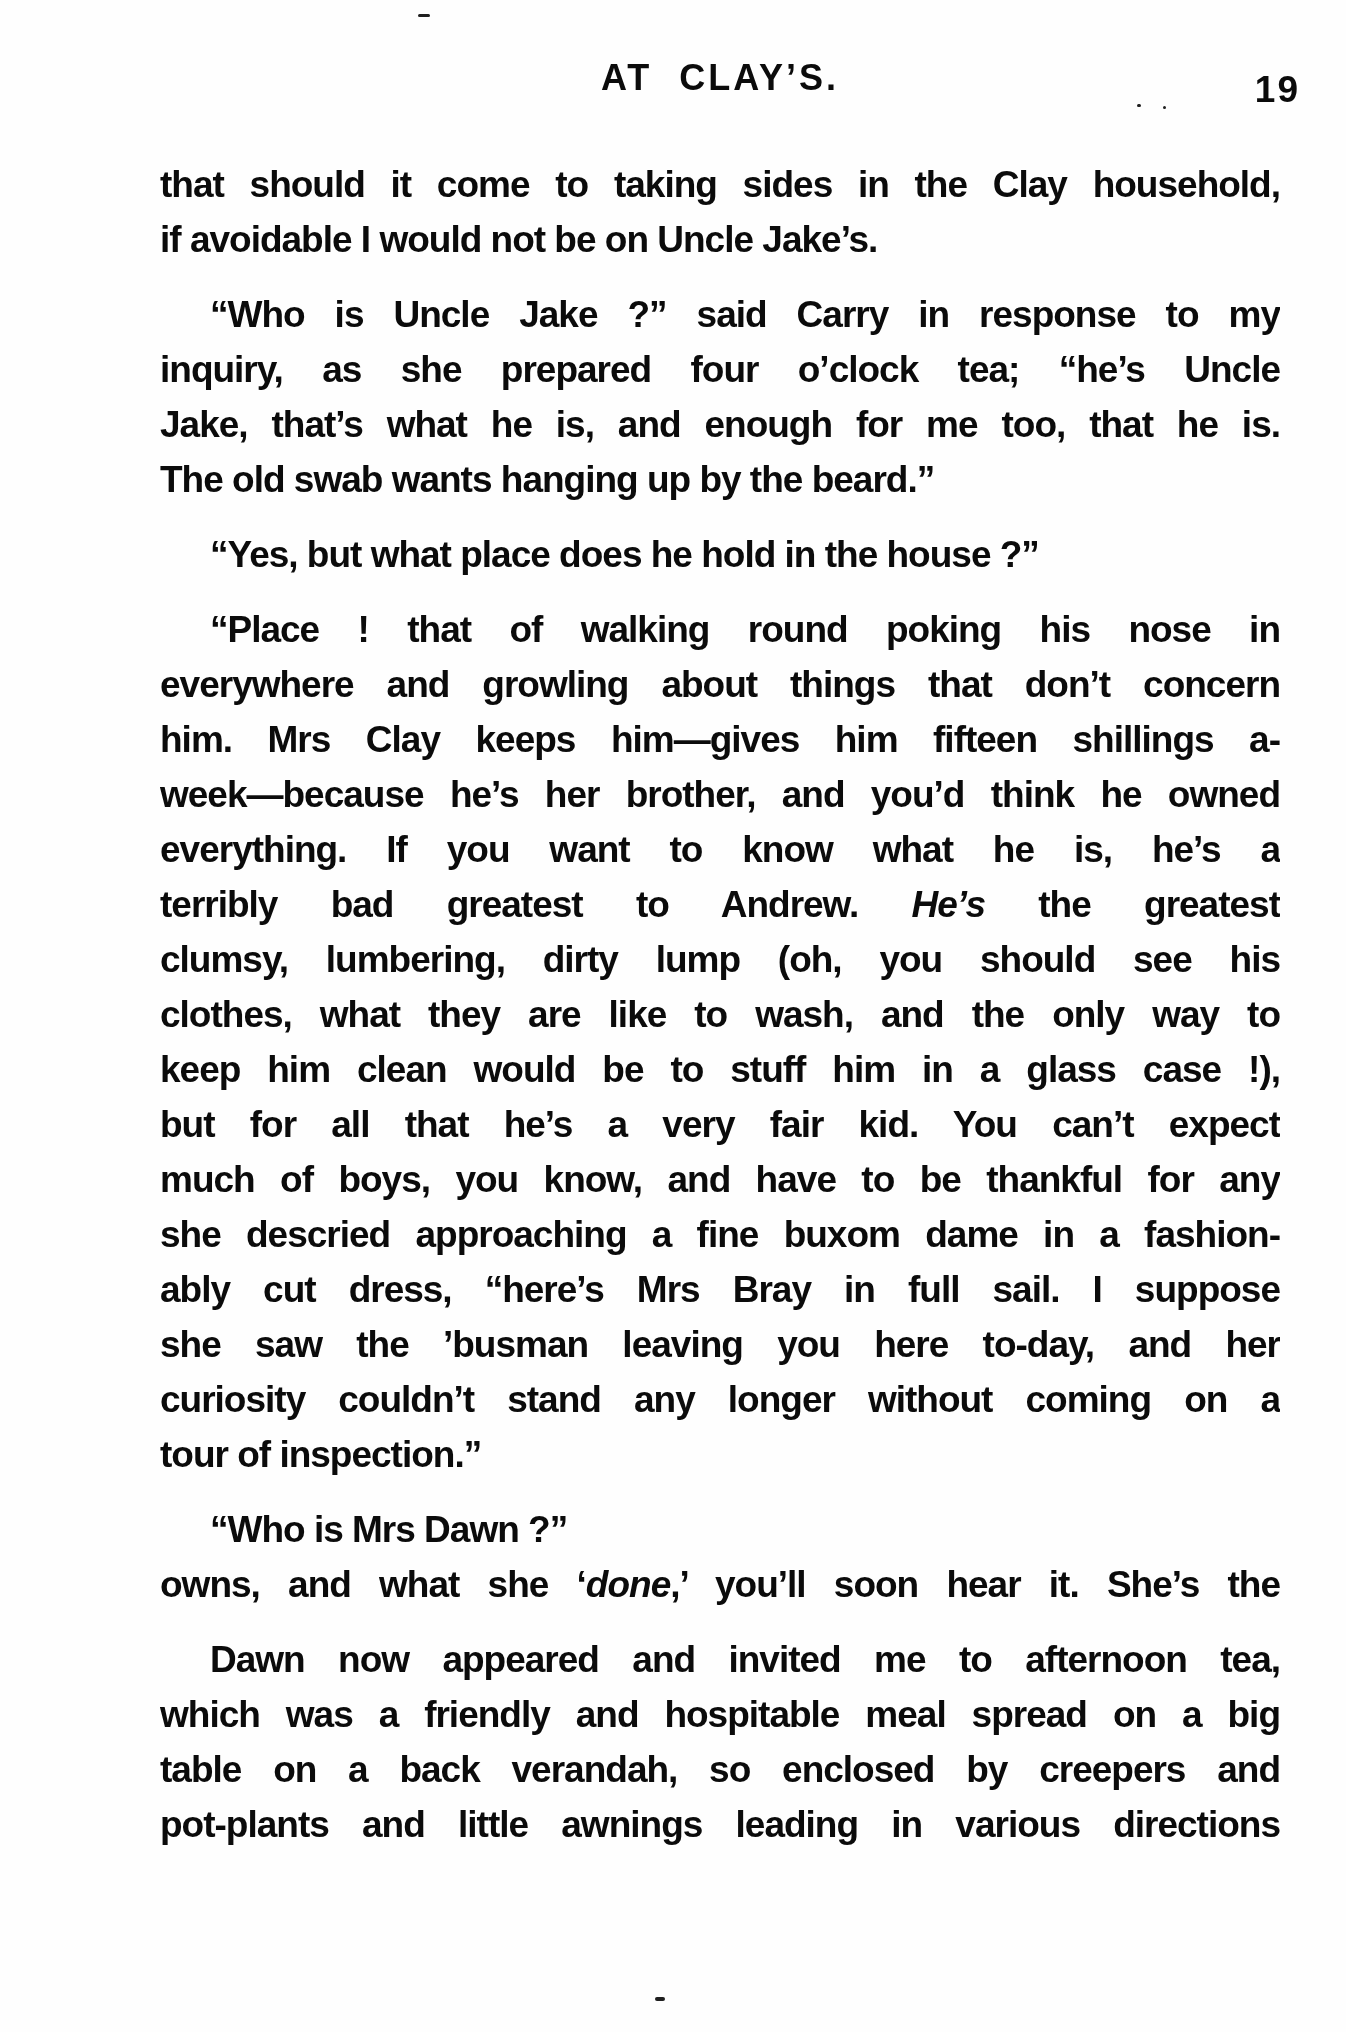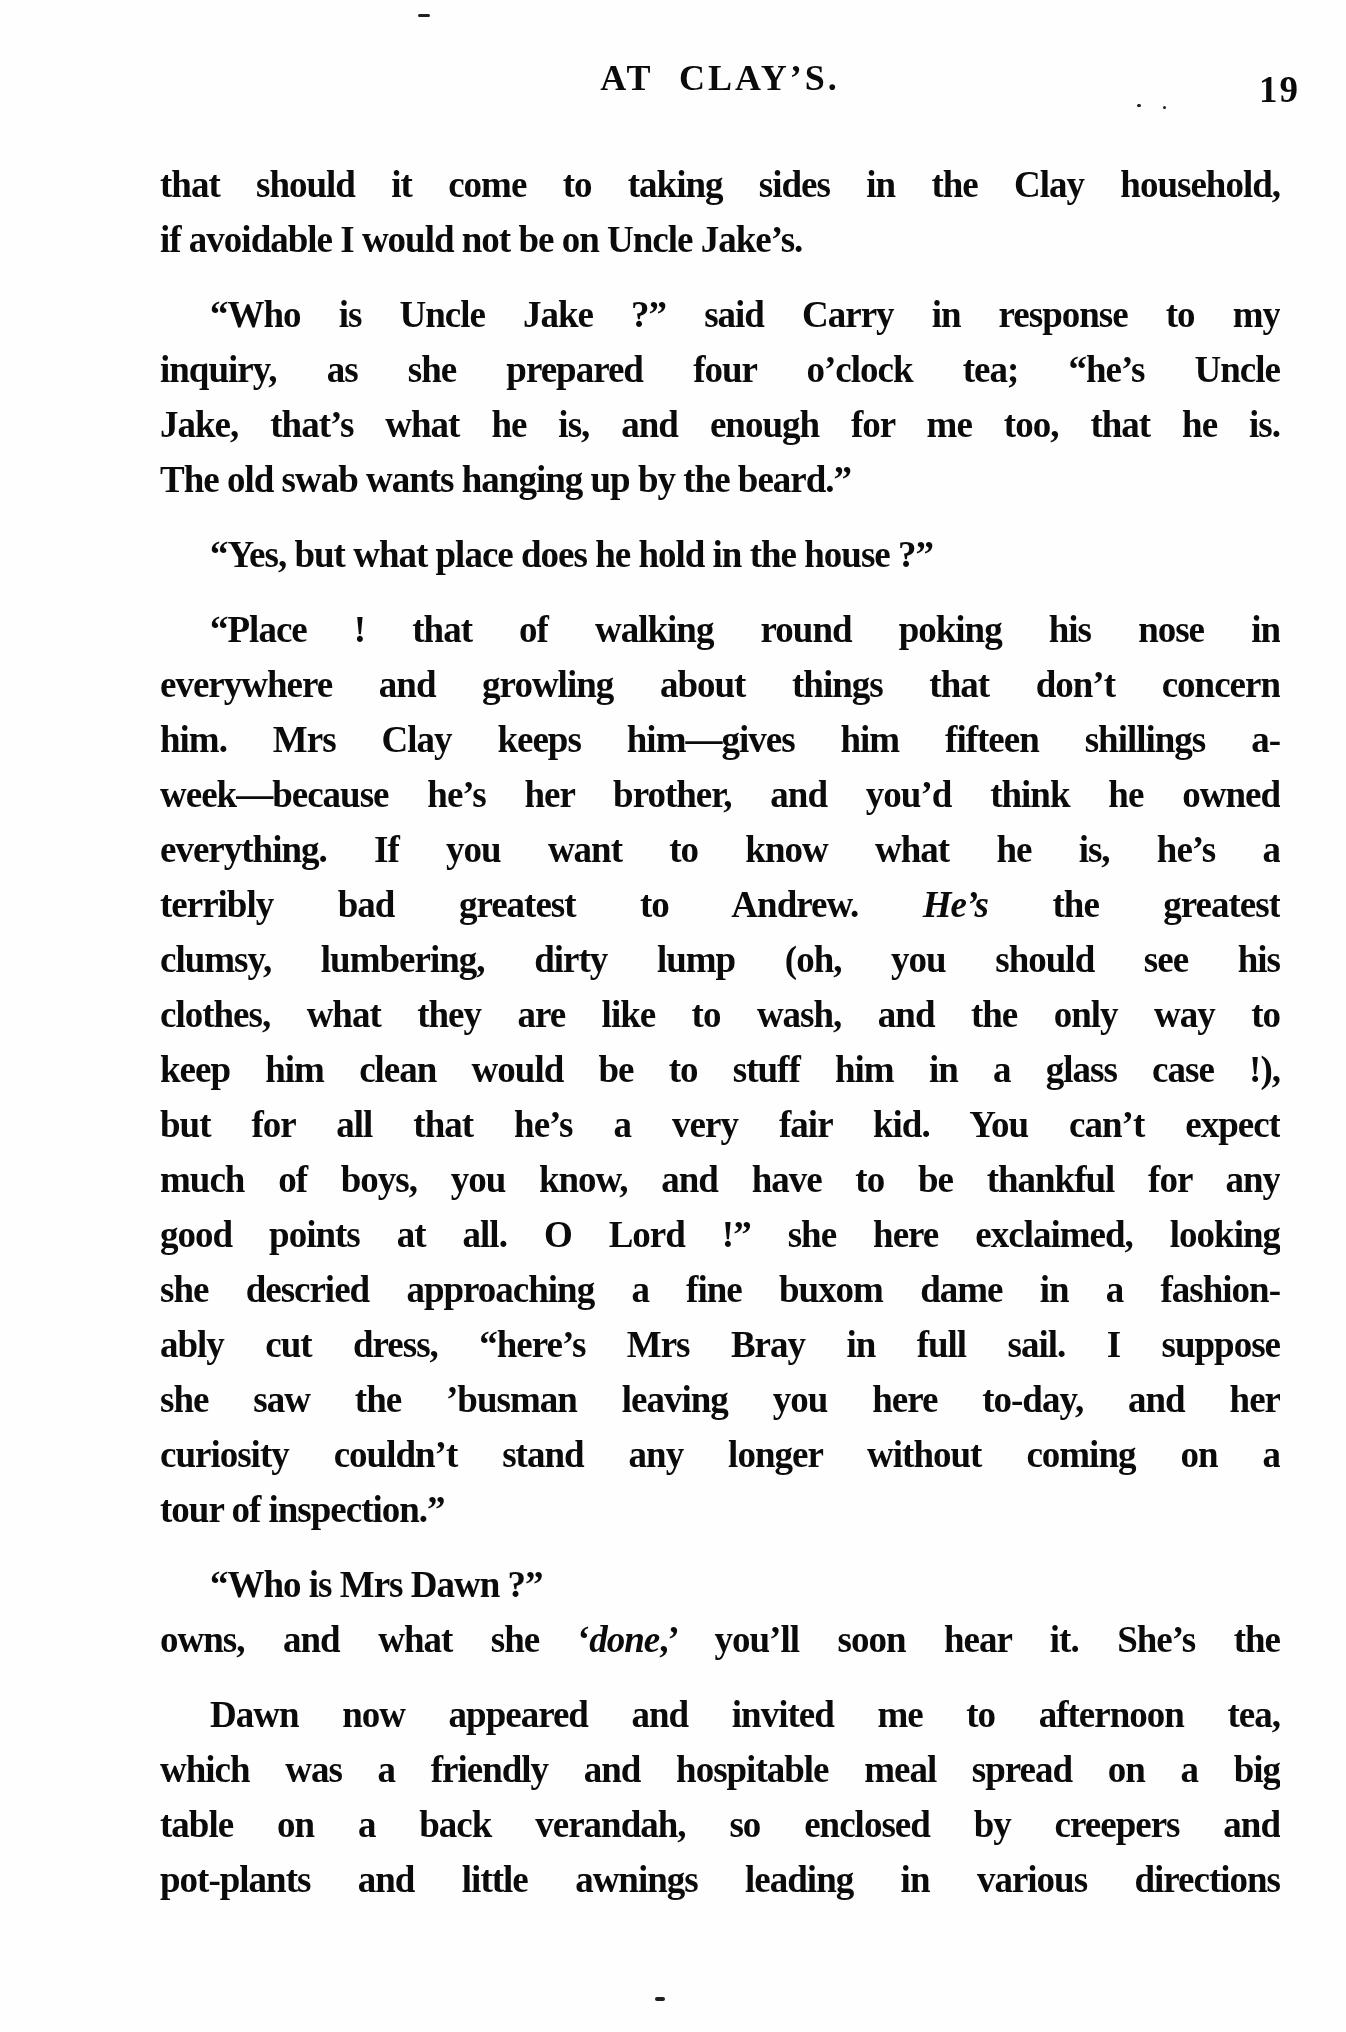--- a/index.html
+++ b/index.html
@@ -9,21 +9,21 @@
     height: 2032px;
     background: #ffffff;
   }
   .page {
     position: absolute;
     inset: 0;
     width: 1346px;
     height: 2032px;
     background: #fefefe;
     overflow: hidden;
-    font-family: Liberation Serif, serif;
+    font-family: Liberation Sans, sans-serif;
     color: #0b0b0b;
   }
   .header-title {
     position: absolute;
     left: 160px;
     width: 1120px;
     top: 56px;
     height: 44px;
     line-height: 44px;
     text-align: center;
@@ -93,21 +93,20 @@
       <div class="line"><span>everywhere and growling about things that don’t concern</span></div>
       <div class="line"><span>him.  Mrs Clay keeps him—gives him fifteen shillings a-</span></div>
       <div class="line"><span>week—because he’s her brother, and you’d think he owned</span></div>
       <div class="line"><span>everything.  If you want to know what he is, he’s a</span></div>
       <div class="line"><span>terribly bad greatest to Andrew.  </span><span class="it">He’s</span><span> the greatest</span></div>
       <div class="line"><span>clumsy, lumbering, dirty lump (oh, you should see his</span></div>
       <div class="line"><span>clothes, what they are like to wash, and the only way to</span></div>
       <div class="line"><span>keep him clean would be to stuff him in a glass case !),</span></div>
       <div class="line"><span>but for all that he’s a very fair kid.  You can’t expect</span></div>
       <div class="line"><span>much of boys, you know, and have to be thankful for any</span></div>
-      <div class="line"><span>good points at all.  O Lord !” she here exclaimed, looking</span></div>
       <div class="line"><span>she descried approaching a fine buxom dame in a fashion-</span></div>
       <div class="line"><span>ably cut dress, “here’s Mrs Bray in full sail.  I suppose</span></div>
       <div class="line"><span>she saw the ’busman leaving you here to-day, and her</span></div>
       <div class="line"><span>curiosity couldn’t stand any longer without coming on a</span></div>
       <div class="line last"><span>tour of inspection.”</span></div>
       <div class="line last indent"><span>“Who is Mrs Dawn ?”</span></div>
       <div class="line"><span>owns, and what she ‘</span><span class="it">done</span><span>,’ you’ll soon hear it.  She’s the</span></div>
       <div class="line indent"><span>Dawn now appeared and invited me to afternoon tea,</span></div>
       <div class="line"><span>which was a friendly and hospitable meal spread on a big</span></div>
       <div class="line"><span>table on a back verandah, so enclosed by creepers and</span></div>

